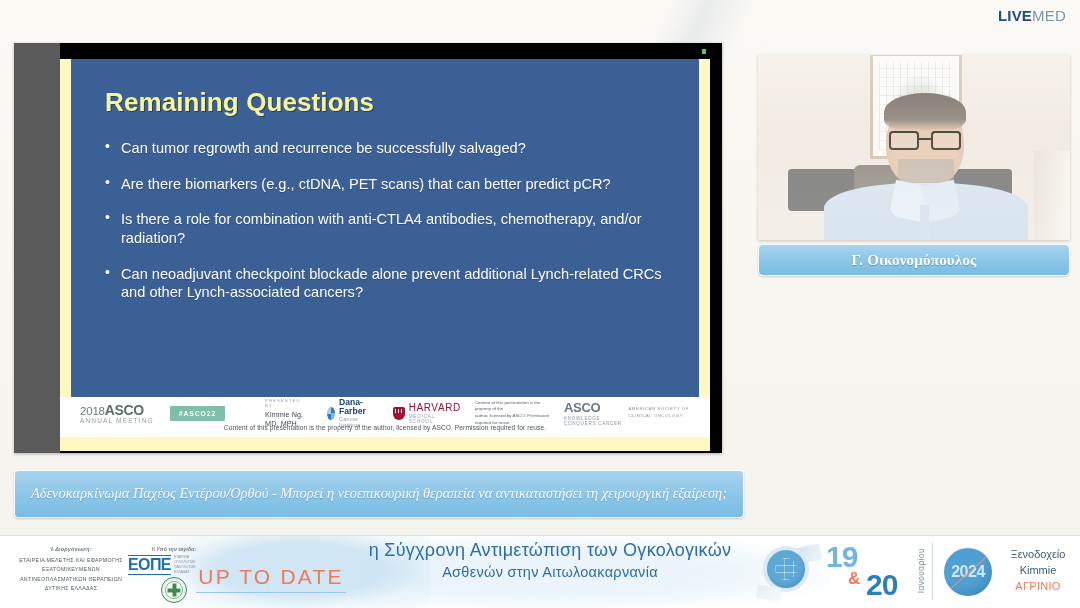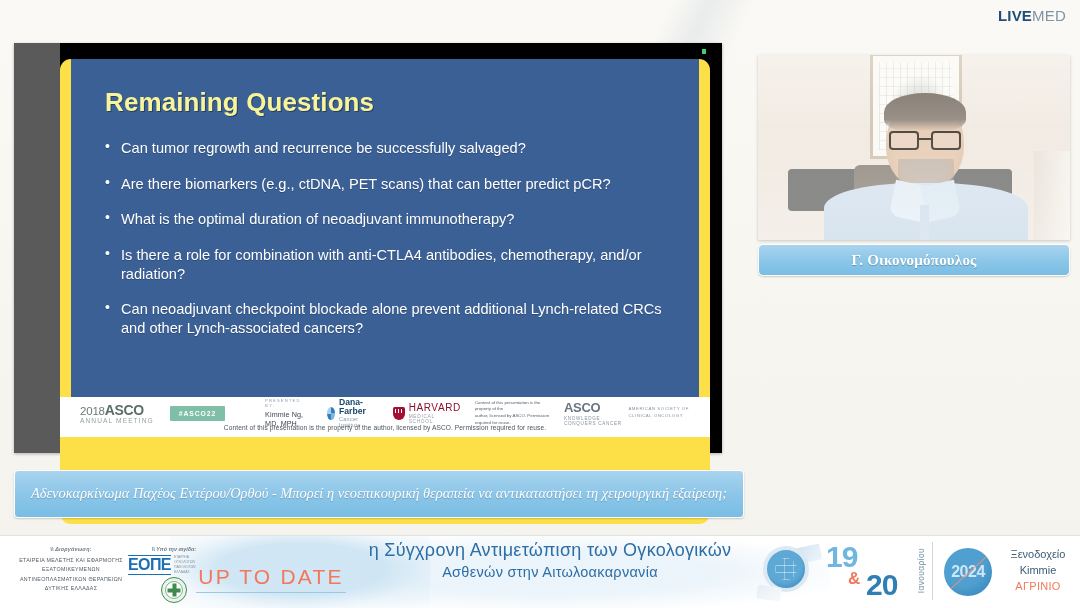--- a/index.html
+++ b/index.html
@@ -42,23 +42,22 @@
     background: #5a5a5a;
     box-shadow: 0 1px 3px rgba(0,0,0,.28);
   }
   .slide-black {
     position: absolute; left: 46px; top: 0px;
     width: 662px; height: 410px;
     background: #000;
   }
   .slide-white {
     position: absolute; left: 46px; top: 16px;
-    width: 650px; height: 465px;
-    background: #fde047;
-    border-radius: 11px;
+    width: 650px; height: 392px;
+    background: #fef9c3;
   }
   .slide-inner {
     position: absolute; left: 0; top: 0; width: 650px; height: 378px;
   }
   .slide-blue {
     position: absolute; left: 11px; top: 0px;
     width: 628px; height: 338px;
     background: #3b6096;
   }
   .slide-title {
@@ -379,21 +378,20 @@
       <div class="rec-dot"></div>
     </div>
     <div class="slide-white">
       <div class="slide-inner">
 
         <div class="slide-blue">
           <div class="slide-title">Remaining Questions</div>
           <div class="bullets">
             <div class="bullet">Can tumor regrowth and recurrence be successfully salvaged?</div>
             <div class="bullet">Are there biomarkers (e.g., ctDNA, PET scans) that can better predict pCR?</div>
-            <div class="bullet">What is the optimal duration of neoadjuvant immunotherapy?</div>
             <div class="bullet">Is there a role for combination with anti-CTLA4 antibodies, chemotherapy, and/or radiation?</div>
             <div class="bullet">Can neoadjuvant checkpoint blockade alone prevent additional Lynch-related CRCs and other Lynch-associated cancers?</div>
           </div>
         </div>
 
         <div class="slide-footer">
           <div class="logo-row">
 
             <div class="lg asco2022">
               <div>

